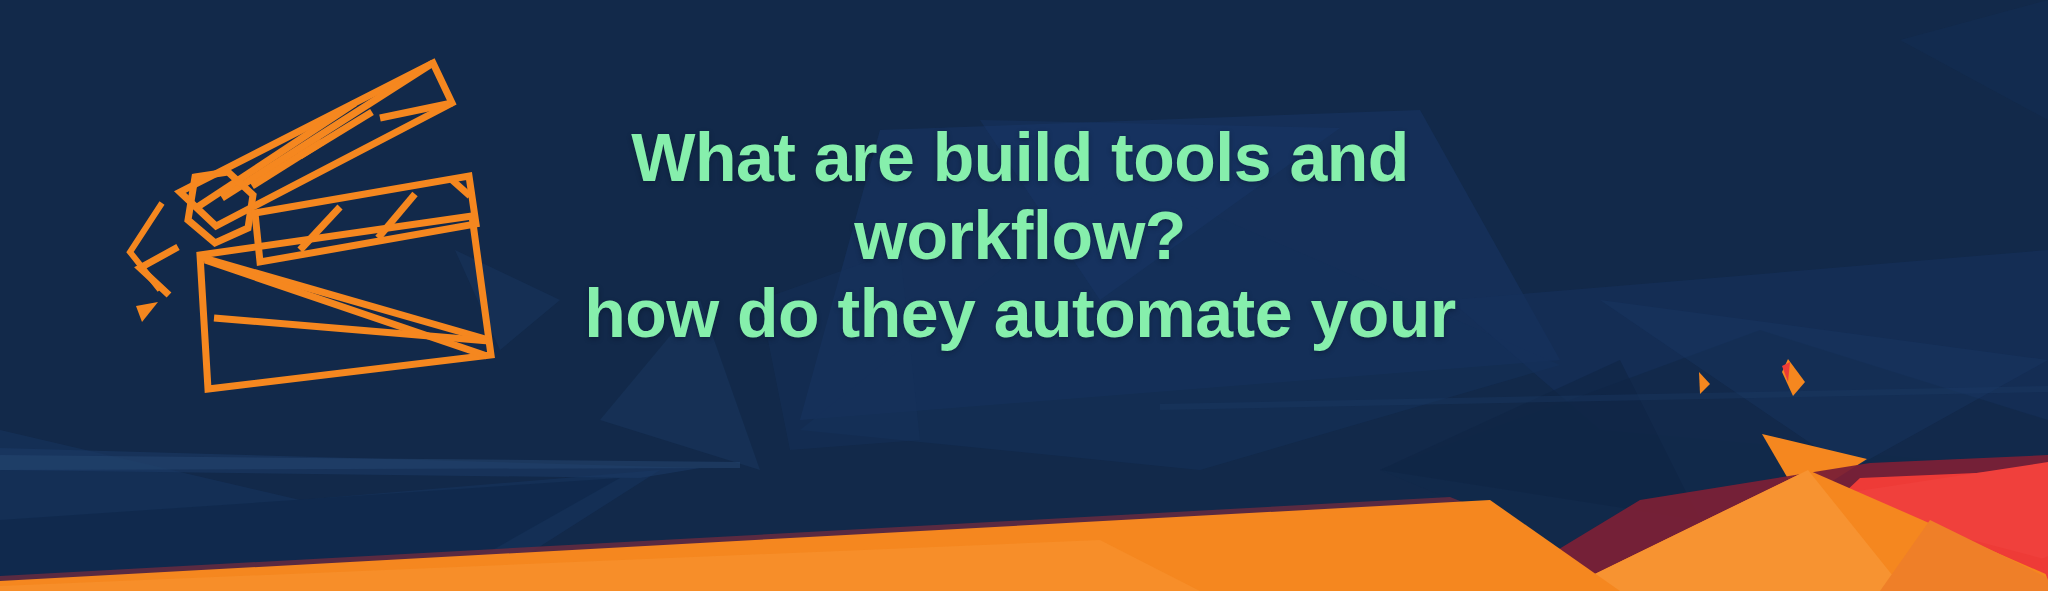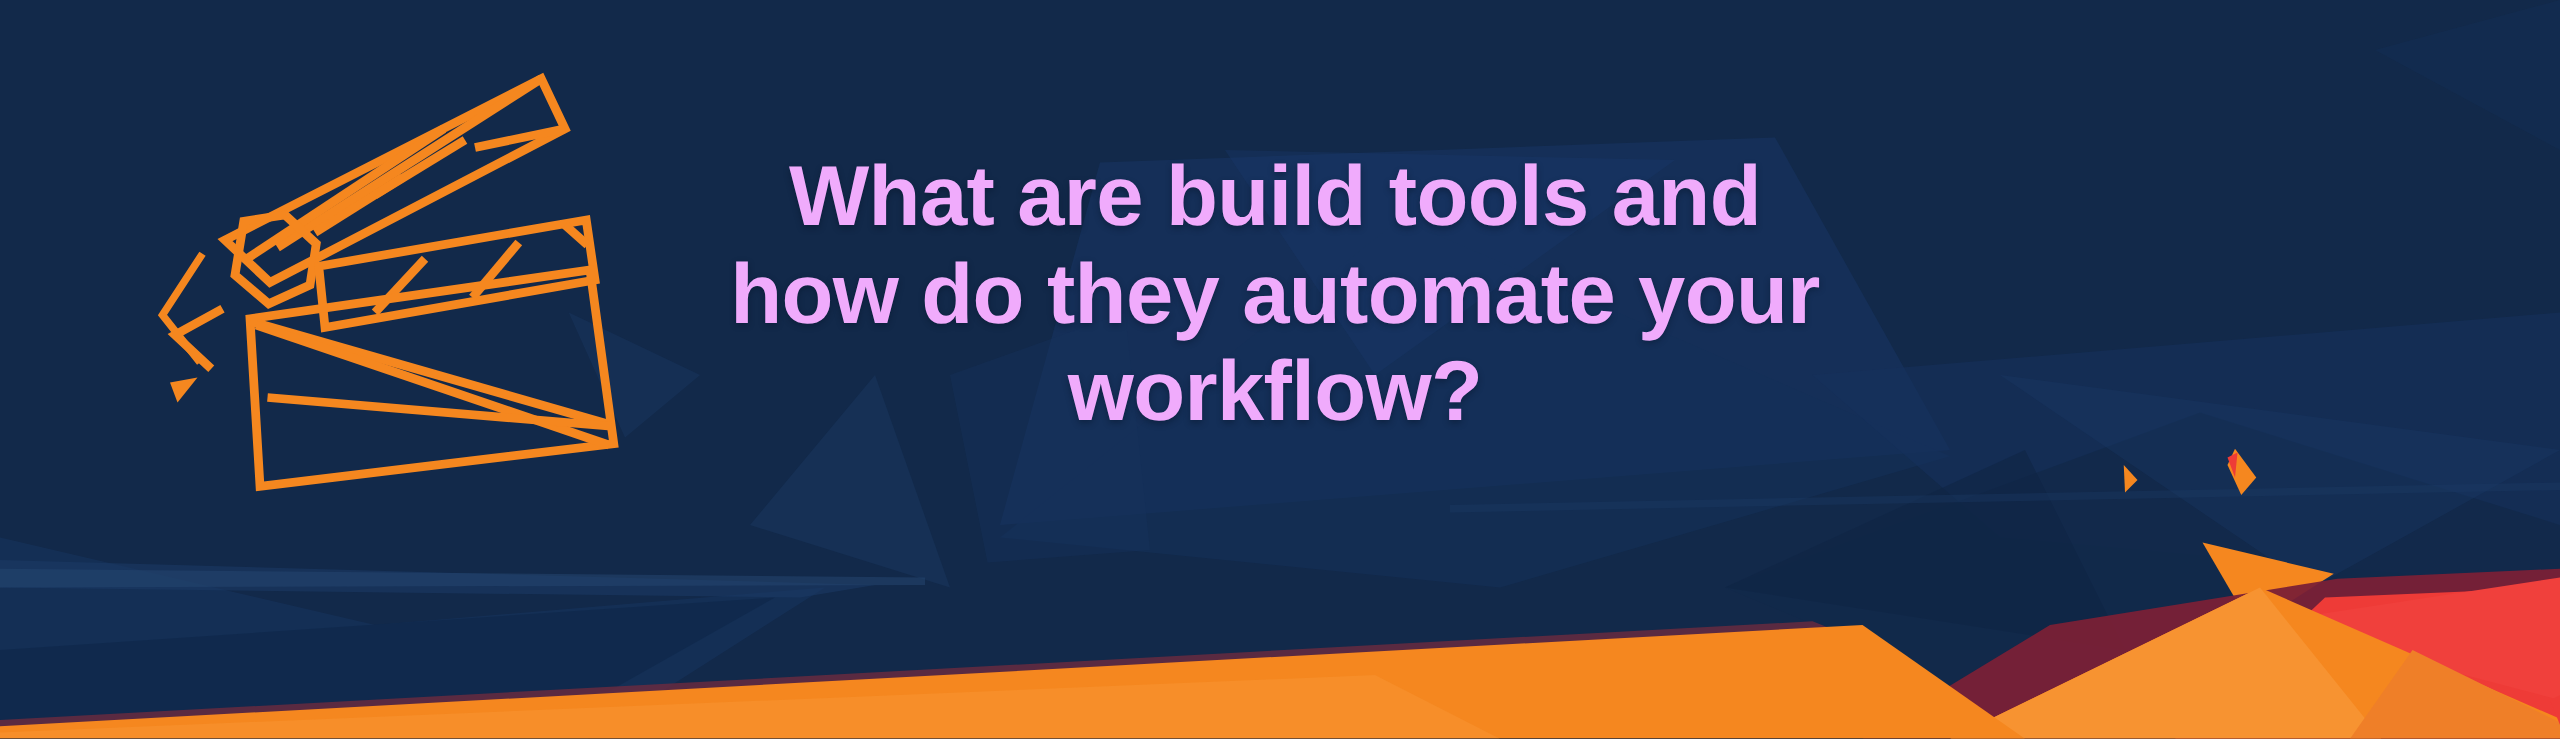--- a/index.html
+++ b/index.html
@@ -27,21 +27,21 @@
   #art-layer { z-index: 2; }
   #deco-layer{ z-index: 4; }
 
   #headline {
     position: absolute;
     z-index: 3;
     left: 540px;
     top: 118px;
     width: 960px;
     text-align: center;
-    color: #f0abfc;
+    color: #86efac;
     font-family: "Liberation Sans", sans-serif;
     font-weight: bold;
     font-size: 68px;
     line-height: 78px;
     letter-spacing: -0.5px;
     text-shadow: 0 2px 5px rgba(6,18,36,.40);
   }
   #headline .line { display: block; white-space: nowrap; }
 </style>
 </head>
@@ -115,22 +115,22 @@
       <g>
         <polyline points="178,247 140,268 169,295"></polyline>
         <polyline points="162,203 130,252 160,290" stroke-width="6"></polyline>
       </g>
       <polygon points="136,306 158,302 142,322" fill="#f5871f" stroke="none"></polygon>
     </g>
   </svg>
 
   <div id="headline">
     <span class="line">What are build tools and</span>
+    <span class="line">workflow?</span>
     <span class="line">how do they automate your</span>
-    <span class="line">workflow?</span>
   </div>
 
   <svg id="deco-layer" viewBox="0 0 2048 591" preserveAspectRatio="none" aria-hidden="true">
 
     <g>
       <polygon points="1788,359 1805,382 1793,396 1782,372" fill="#f5871f"></polygon>
       <polygon points="1782,366 1790,362 1788,382" fill="#ee3b37"></polygon>
       <polygon points="1699,372 1710,384 1700,394" fill="#f5871f"></polygon>
 
       <polygon points="1762,434 1867,459 1801,501" fill="#f5871f"></polygon>

